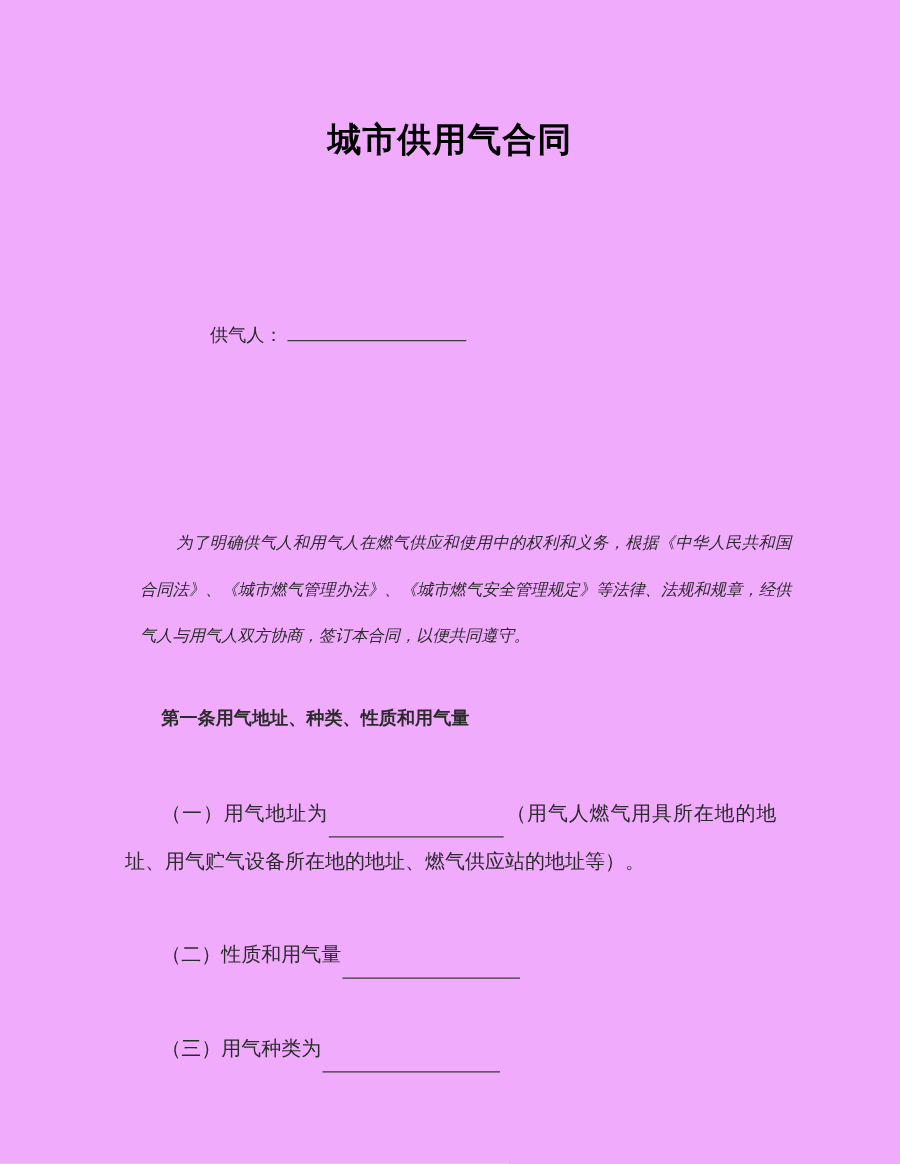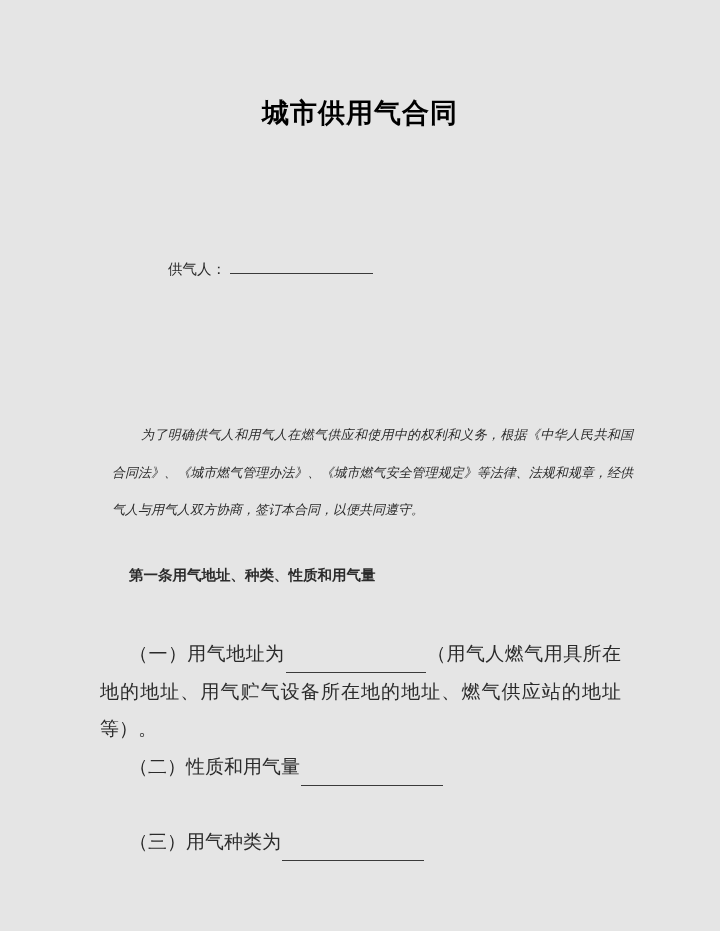--- a/index.html
+++ b/index.html
@@ -13,21 +13,21 @@
     font-family: "DejaVu Sans", "Liberation Sans", sans-serif;
     color: #1a1a1a;
     position: relative;
     overflow: hidden;
   }
 
   .page {
     width: 720px;
     height: 931px;
     position: relative;
-    background: #e5e5e5;
+    background: #f0abfc;
     box-sizing: border-box;
   }
 
   
   .doc-title {
     position: absolute;
     left: 0;
     top: 78px;
     width: 720px;
     text-align: center;
@@ -93,21 +93,21 @@
     color: #2b2b2b;
     text-indent: 29px;
     white-space: nowrap;
   }
 
   
   .clause {
     position: absolute;
     left: 100px;
     width: 521px;
-    font-size: 19px;
+    font-size: 16px;
     line-height: 37.5px;
     color: #2b2b2b;
     text-align: justify;
     text-justify: inter-ideograph;
     text-indent: 29px;
   }
   .clause.c1 { top: 616px; }
   .clause.c2 { top: 729px; white-space: nowrap; }
   .clause.c3 { top: 804px; white-space: nowrap; }
 

